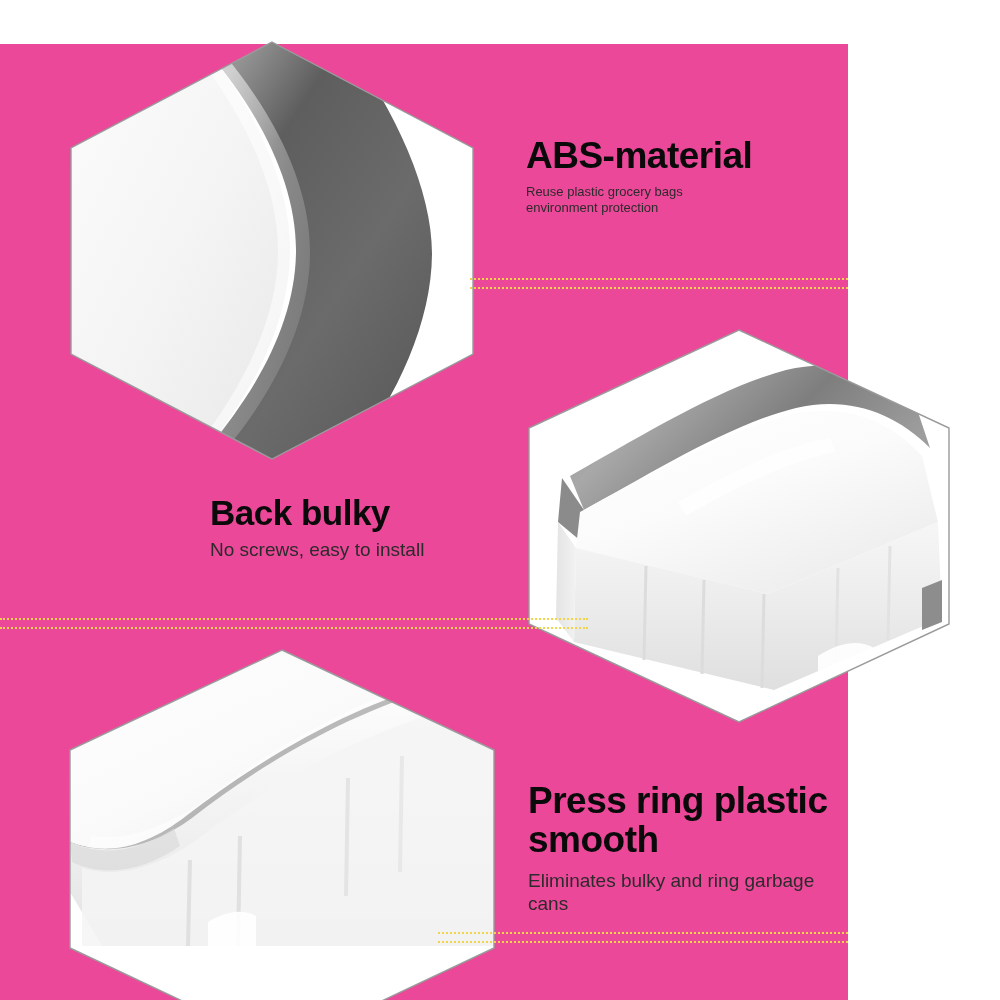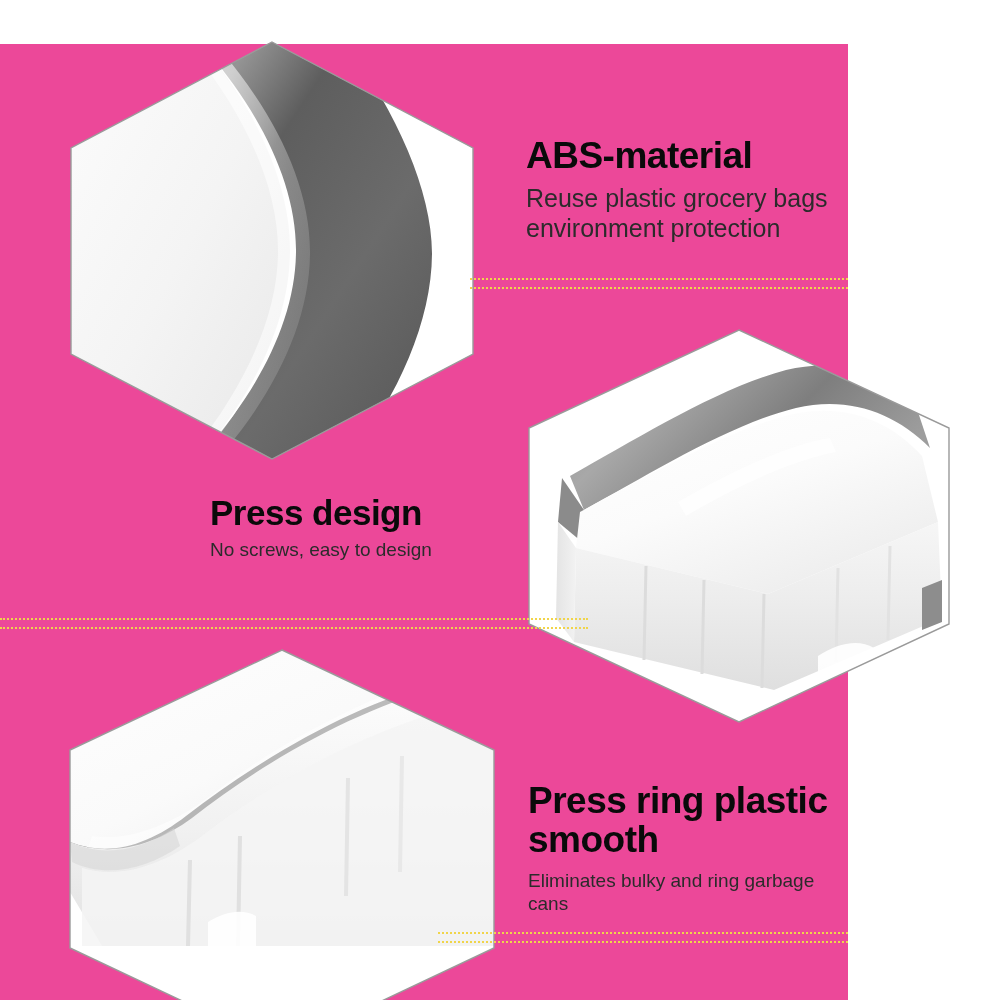--- a/index.html
+++ b/index.html
@@ -69,21 +69,21 @@
     font-family: "Liberation Sans", sans-serif;
     font-weight: normal;
     color: #2b2b2b;
     line-height: 1.18;
     white-space: pre-line;
   }
 
   
   #block-abs { left: 526px; top: 92px; }
   #block-abs .headline { font-size: 37px; }
-  #block-abs .subline  { font-size: 25px; margin-top: 9px; }
+  #block-abs .subline  { font-size: 13px; margin-top: 9px; }
 
   
   #block-back { left: 210px; top: 450px; }
   #block-back .headline { font-size: 35px; }
   #block-back .subline  { font-size: 19px; margin-top: 8px; }
 
   
   #block-press { left: 528px; top: 737px; }
   #block-press .headline { font-size: 37px; }
   #block-press .subline  { font-size: 19px; margin-top: 11px; }
@@ -292,22 +292,22 @@
     <div class="rule r2"></div>
   </div>
 
   <div class="text-block" id="block-abs">
     <p class="headline">ABS-material</p>
     <p class="subline">Reuse plastic grocery bags
 environment protection</p>
   </div>
 
   <div class="text-block" id="block-back">
-    <p class="headline">Press design</p>
-    <p class="subline">No screws, easy to design</p>
+    <p class="headline">Back bulky</p>
+    <p class="subline">No screws, easy to install</p>
   </div>
 
   <div class="text-block" id="block-press">
     <p class="headline">Press ring plastic
 smooth</p>
     <p class="subline">Eliminates bulky and ring garbage cans</p>
   </div>
 
 </div>
 

